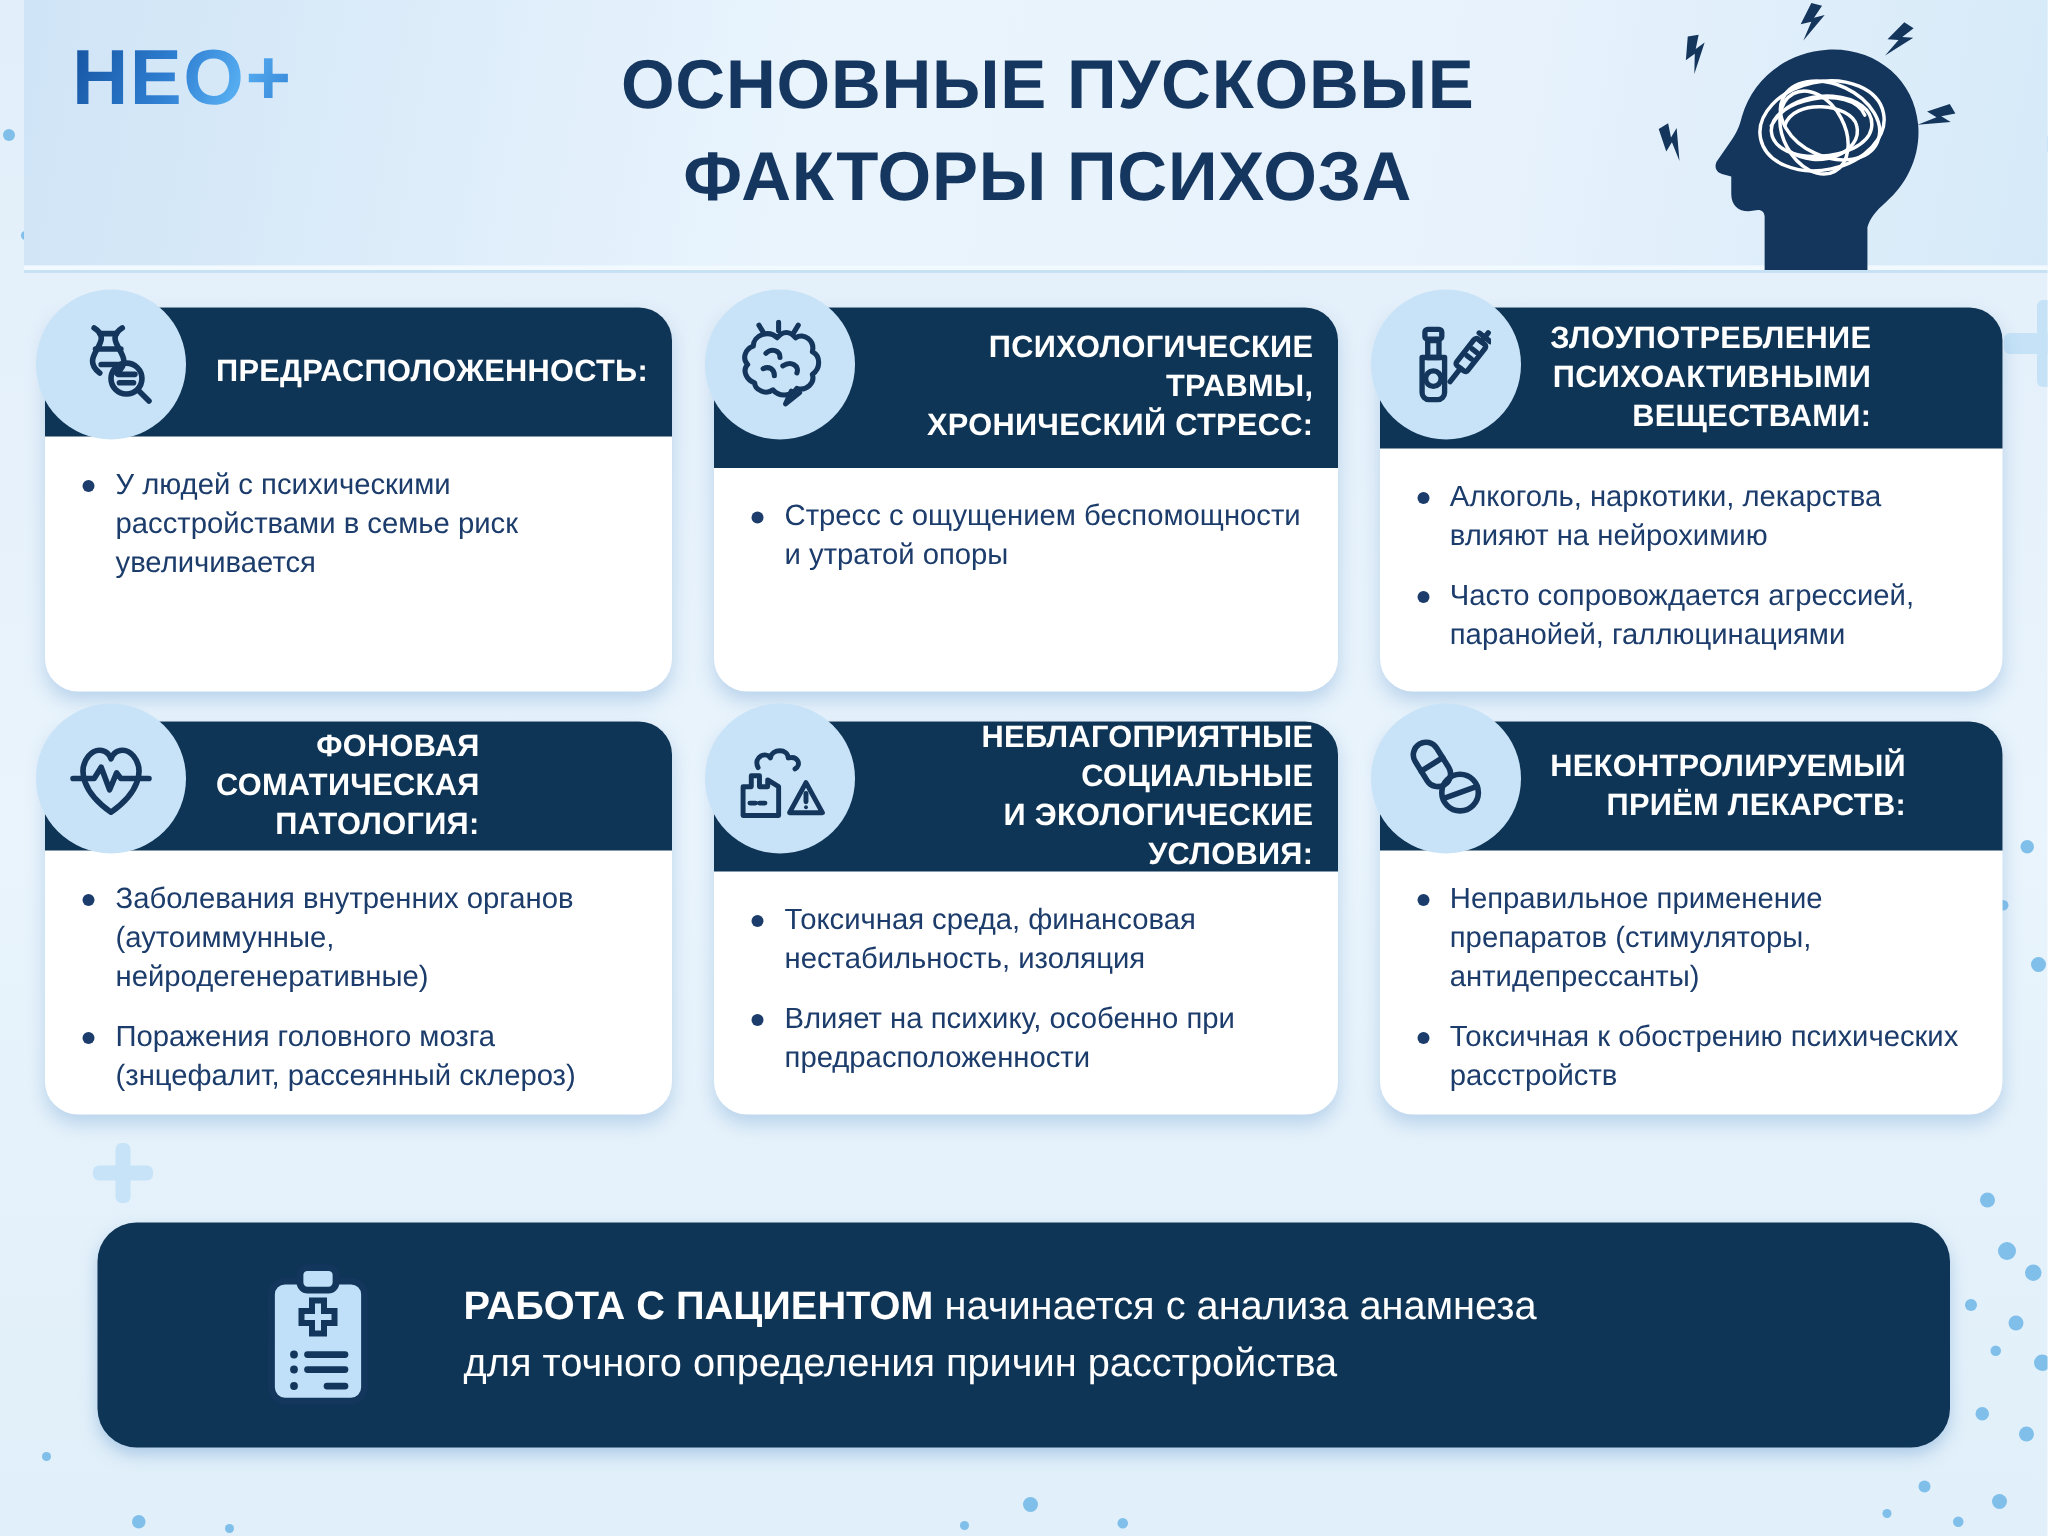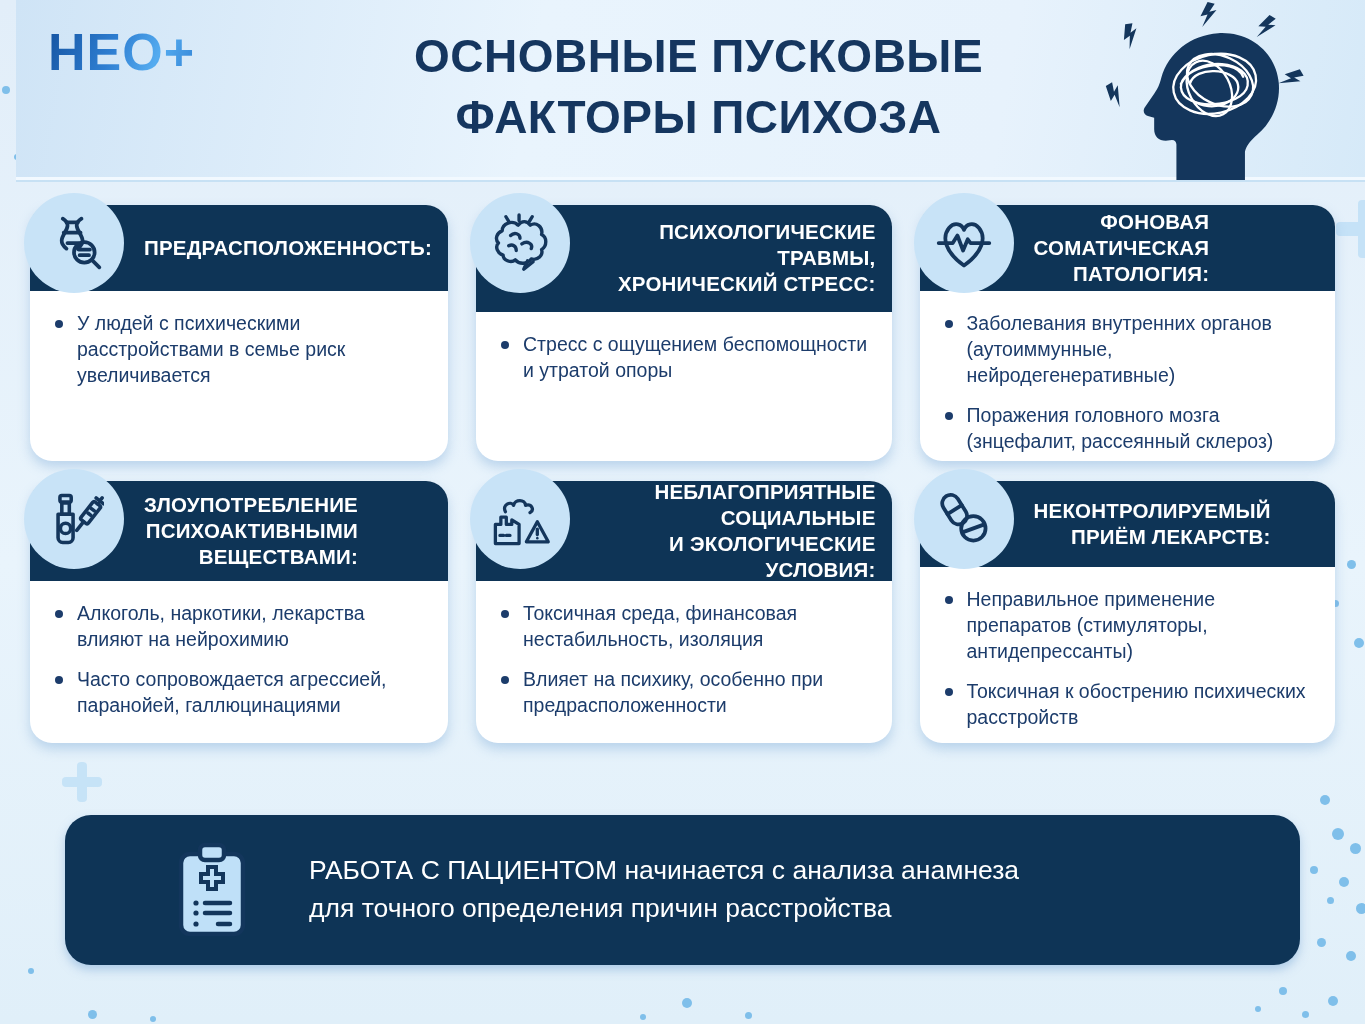--- a/index.html
+++ b/index.html
@@ -41,21 +41,21 @@
   .card-body li{position:relative;padding-left:27px;margin-bottom:14px;color:var(--navy-text);
     font-size:19.5px;font-weight:normal;line-height:1.33;}
   .card-body li::before{content:'';position:absolute;left:5px;top:9px;width:8px;height:8px;
     border-radius:50%;background:var(--navy-text);}
   
   .banner{position:absolute;left:65px;top:815px;width:1235px;height:150px;background:var(--navy);
     border-radius:26px;display:flex;align-items:center;padding-left:106px;z-index:2;
     box-shadow:0 5px 10px rgba(125,170,215,.5);}
   .banner-icon{flex:0 0 auto;margin-right:56px;display:flex;align-items:center;}
   .banner-text{color:#fff;font-size:26.5px;line-height:1.43;font-weight:normal;}
-  .banner-text strong{font-weight:normal;}
+  .banner-text strong{font-weight:bold;}
   
   #decor span.dot{position:absolute;border-radius:50%;z-index:0;}
   #decor .plus{position:absolute;z-index:0;}
   #decor .plus::before{content:'';position:absolute;left:0;top:38%;width:100%;height:24%;
     background:var(--c);border-radius:4px;}
   #decor .plus::after{content:'';position:absolute;top:0;left:38%;height:100%;width:24%;
     background:var(--c);border-radius:4px;}
   svg{display:block}
 </style>
 </head>
@@ -167,38 +167,20 @@
         <span class="title">ПСИХОЛОГИЧЕСКИЕ ТРАВМЫ,
 ХРОНИЧЕСКИЙ СТРЕСС:</span>
       </header>
       <ul class="card-body">
         <li>Стресс с ощущением беспомощности и утратой опоры</li>
       </ul>
     </section>
 
     <section class="card">
       <div class="icon-circle">
-        <svg width="60" height="60" viewBox="0 0 64 64" stroke="#14365C" stroke-width="4" fill="none" stroke-linecap="round" stroke-linejoin="round">
-          <path d="M32 56 C12 42 8 26 16 16 C22 9 30 12 32 18 C34 12 42 9 48 16 C56 26 52 42 32 56 Z"></path>
-          <path d="M5 32 H20 L25 24 L31 40 L36 28 L39 32 H59"></path>
-        </svg>
-      </div>
-      <header class="card-head">
-        <span class="title">ФОНОВАЯ
-СОМАТИЧЕСКАЯ
-ПАТОЛОГИЯ:</span>
-      </header>
-      <ul class="card-body">
-        <li>Заболевания внутренних органов (аутоиммунные, нейродегенеративные)</li>
-        <li>Поражения головного мозга (знцефалит, рассеянный склероз)</li>
-      </ul>
-    </section>
-
-    <section class="card">
-      <div class="icon-circle">
         <svg width="60" height="60" viewBox="0 0 64 64" stroke="#14365C" stroke-width="3.8" fill="none" stroke-linecap="round" stroke-linejoin="round">
           <path d="M15 27 H31 V52 A5 5 0 0 1 26 57 H20 A5 5 0 0 1 15 52 Z"></path>
           <path d="M19 15 H27 V27 H19 Z"></path>
           <rect x="17" y="7" width="12" height="7" rx="2"></rect>
           <circle cx="23" cy="42" r="5.5"></circle>
           <g transform="rotate(38 46 30)">
             <rect x="41" y="12" width="10" height="24" rx="2"></rect>
             <path d="M46 4 V12 M41 8 H51 M46 36 V48 M44 20 H48 M44 26 H48"></path>
           </g>
         </svg>
@@ -209,20 +191,38 @@
 ВЕЩЕСТВАМИ:</span>
       </header>
       <ul class="card-body">
         <li>Алкоголь, наркотики, лекарства влияют на нейрохимию</li>
         <li>Часто сопровождается агрессией, паранойей, галлюцинациями</li>
       </ul>
     </section>
 
     <section class="card">
       <div class="icon-circle">
+        <svg width="60" height="60" viewBox="0 0 64 64" stroke="#14365C" stroke-width="4" fill="none" stroke-linecap="round" stroke-linejoin="round">
+          <path d="M32 56 C12 42 8 26 16 16 C22 9 30 12 32 18 C34 12 42 9 48 16 C56 26 52 42 32 56 Z"></path>
+          <path d="M5 32 H20 L25 24 L31 40 L36 28 L39 32 H59"></path>
+        </svg>
+      </div>
+      <header class="card-head">
+        <span class="title">ФОНОВАЯ
+СОМАТИЧЕСКАЯ
+ПАТОЛОГИЯ:</span>
+      </header>
+      <ul class="card-body">
+        <li>Заболевания внутренних органов (аутоиммунные, нейродегенеративные)</li>
+        <li>Поражения головного мозга (знцефалит, рассеянный склероз)</li>
+      </ul>
+    </section>
+
+    <section class="card">
+      <div class="icon-circle">
         <svg width="62" height="58" viewBox="0 0 68 62" stroke="#14365C" stroke-width="3.6" fill="none" stroke-linecap="round" stroke-linejoin="round">
           <path d="M7 58 V37 H13 V29 H19 V37 H25 V32 L33 37 V58 H7 Z"></path>
           <path d="M12 49 h4 M19 49 h4"></path>
           <path d="M18 23 C14 15 24 11 27 16 C28 9 40 9 40 16 C47 14 50 21 45 24"></path>
           <path d="M53 34 L65 56 H41 Z"></path>
           <path d="M53 42 V48"></path>
             <circle cx="53" cy="52" r="1.4" fill="#14365C" stroke="none"></circle>
         </svg>
       </div>
       <header class="card-head">

